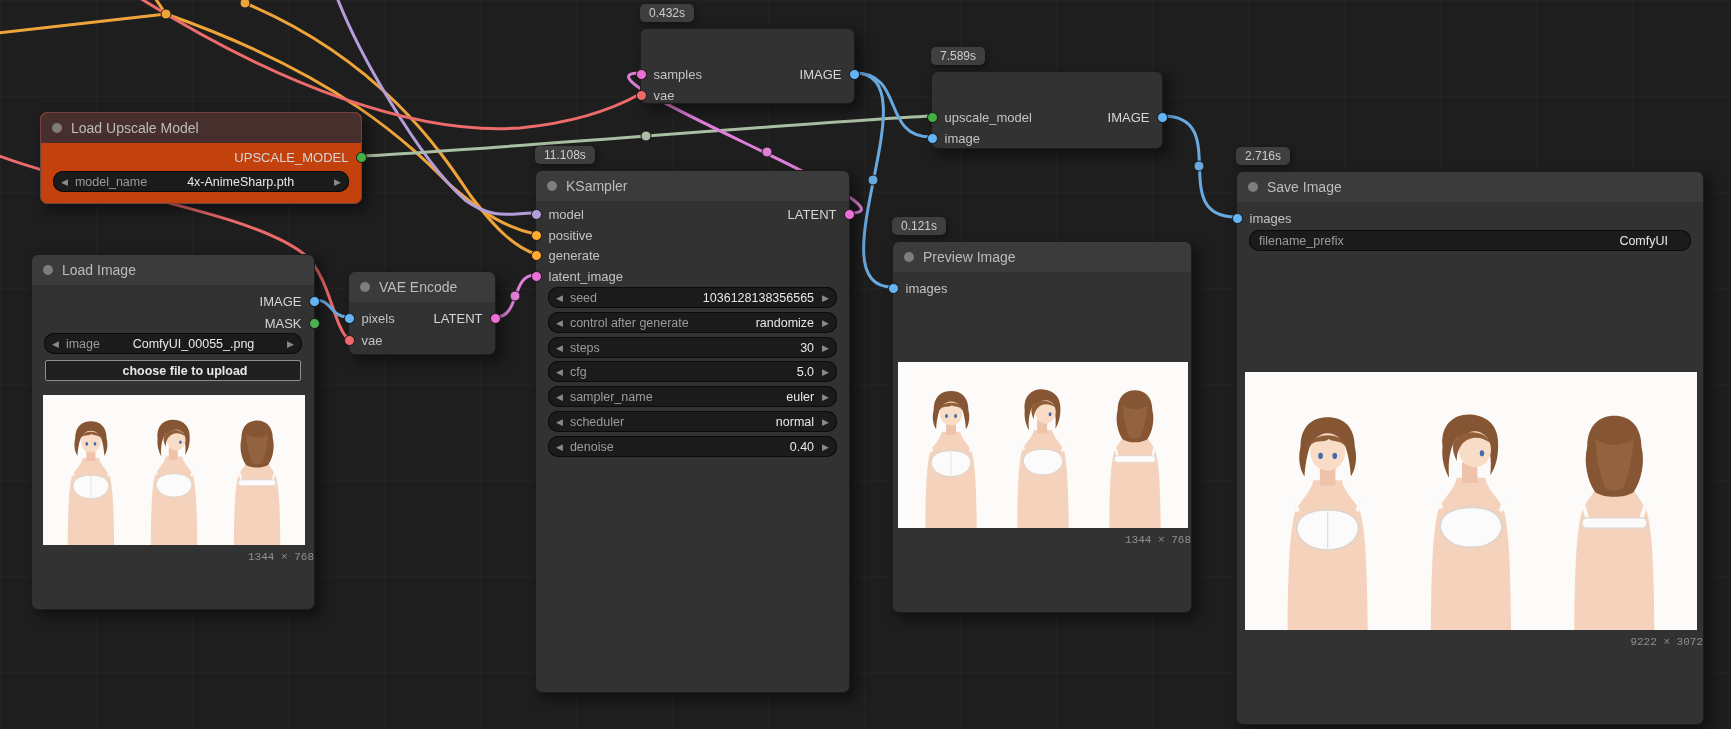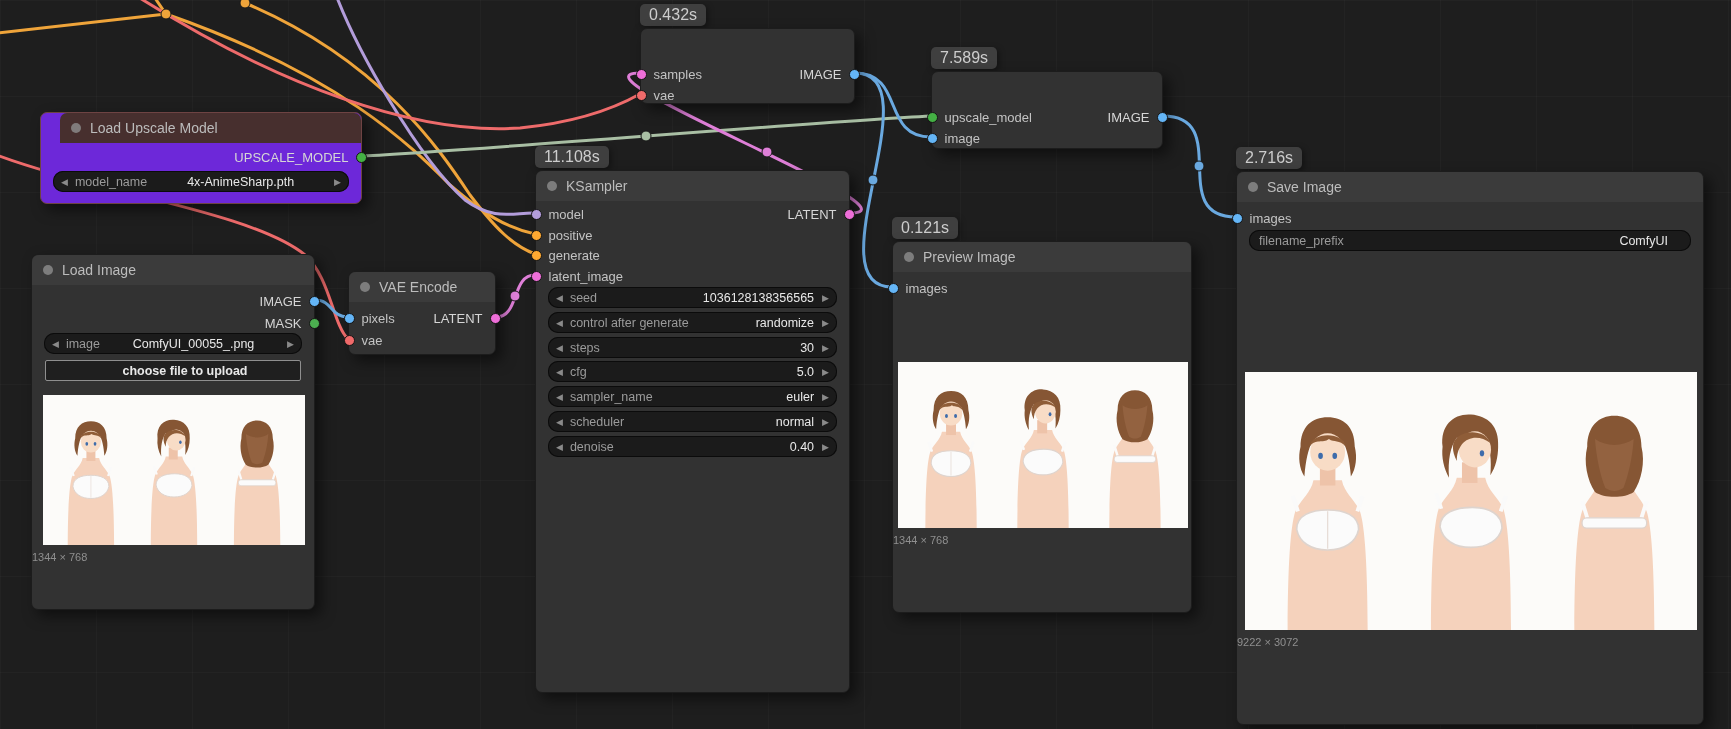--- a/index.html
+++ b/index.html
@@ -22,29 +22,29 @@
     background:#323232;
     border:1px solid #1c1c1c;
     border-radius:7px;
     box-shadow:6px 6px 14px rgba(0,0,0,0.5);
   }
   .node-title {
     height:30px; display:flex; align-items:center; gap:9px;
     padding:0 11px; color:#bcbcbc; font-size:14px;
     background:#3b3b3b; border-radius:7px 7px 0 0;
   }
-  .error-node { background:#6d28d9; border-color:#6e4343;padding-left:19px; }
+  .error-node { background:#c2410c; border-color:#6e4343; }
   .error-node .node-title { background:#472f2e; }
   .collapse-dot {
     width:10px; height:10px; border-radius:50%;
     background:#8f8f8f; opacity:.8; flex:0 0 auto;
   }
   .badge {
     position:absolute; z-index:2;
-    background:#3f3f3f; color:#cdcdcd; font-size:16px;
+    background:#3f3f3f; color:#cdcdcd; font-size:12px;
     padding:2px 9px; border-radius:5px;
     box-shadow:2px 2px 6px rgba(0,0,0,0.4);
   }
   .port { position:absolute; display:flex; align-items:center; gap:7px; height:12px; }
   .port.in { left:-5.5px; }
   .port.out { right:-5.5px; flex-direction:row-reverse; }
   .dot {
     display:block; width:11px; height:11px; border-radius:50%;
     border:1px solid #151515; flex:0 0 auto;
   }
@@ -63,21 +63,21 @@
   .widget.centered .wvalue { margin:0 auto; }
   .widget.no-arrows .wvalue { margin-right:15px; }
   .upload-btn {
     position:absolute; left:13px; right:13px; height:21px;
     background:#1f1f1f; border:1px solid #8f8f8f; border-radius:2px;
     color:#e8e8e8; font-size:12.5px; font-weight:700;
     display:flex; align-items:center; justify-content:center;padding-left:24px;
   }
   .img-frame { position:absolute; background:#fff; overflow:hidden; }
   .img-frame svg { display:block; }
-  .caption { position:absolute; width:100%; text-align:left; color:#8f8f8f; font-size:11px; }
+  .caption { position:absolute; width:100%; text-align:right; color:#8f8f8f; font-size:11px;font-family:Liberation Mono, monospace; }
 </style>
 </head>
 <body>
 
 <div class="canvas"></div>
 
 <svg width="0" height="0" style="position:absolute">
   <defs>
     <g id="fig-front">
       <path d="M -11 26 C -13 36 -21 41 -25 50 C -29 62 -31 95 -31 150 L 31 150 C 31 95 29 62 25 50 C 21 41 13 36 11 26 Z" fill="#f5d2bc"></path>

